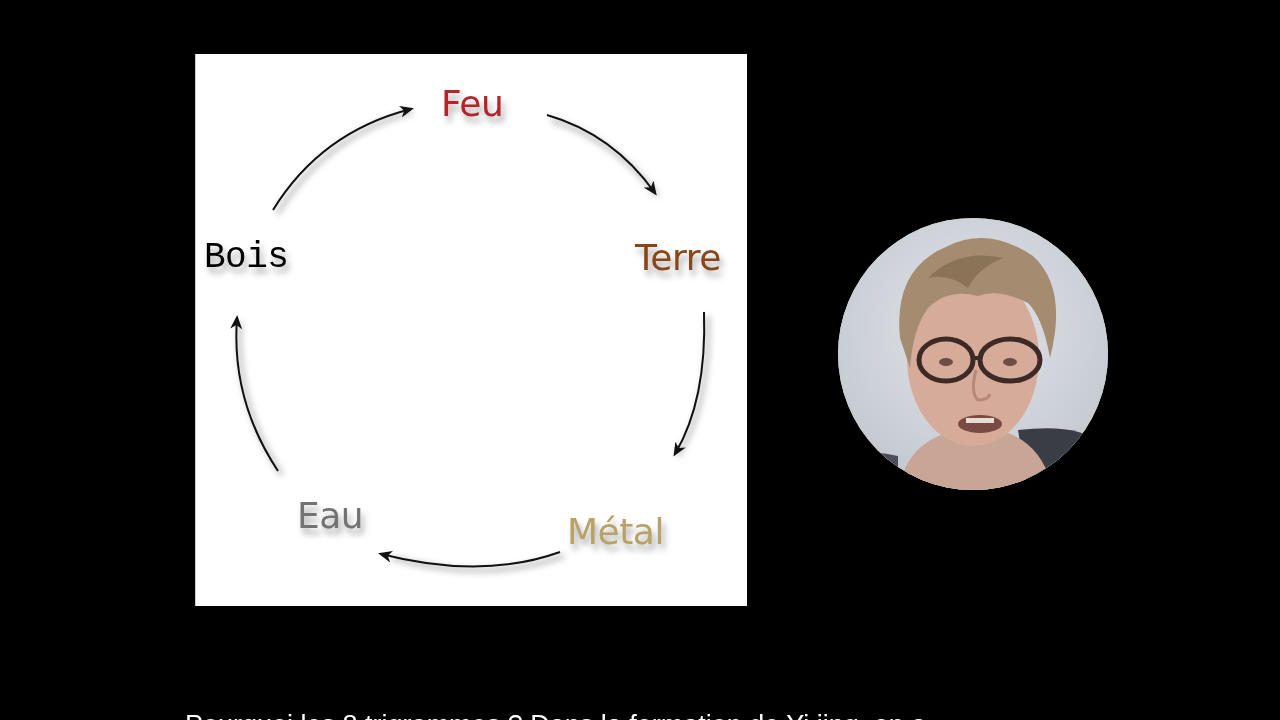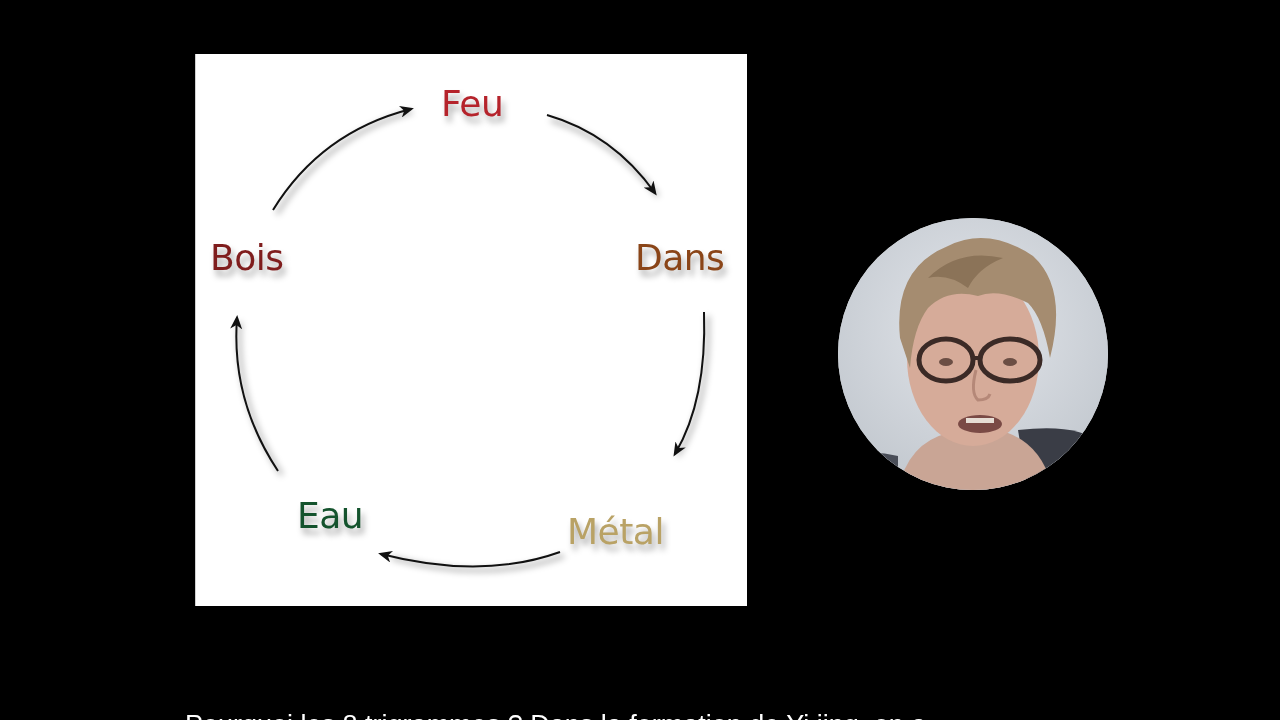--- a/index.html
+++ b/index.html
@@ -90,24 +90,24 @@
       <g stroke="#111" stroke-width="2" fill="none" marker-end="url(#ah)">
         <path d="M352,61 Q418,80 460,139"></path>
         <path d="M509,258 Q512,346 480,400"></path>
         <path d="M365,498 Q287,526 186,500"></path>
         <path d="M83,417 Q36,346 42,264"></path>
         <path d="M78,156 Q126,78 216,55"></path>
       </g>
     </svg>
 
     <span class="element-label" style="left:246px; top:32px; color:#b5232b;">Feu</span>
-    <span class="element-label" style="left:440px; top:186px; color:#8a4518;">Dans</span>
+    <span class="element-label" style="left:440px; top:186px; color:#8a4518;">Terre</span>
     <span class="element-label" style="left:372px; top:460px; color:#b9a265;">Métal</span>
-    <span class="element-label" style="left:102px; top:444px; color:#14532d;">Eau</span>
-    <span class="element-label" style="left:15px; top:186px; color:#7f1d1d;">Bois</span>
+    <span class="element-label" style="left:102px; top:444px; color:#737373;">Eau</span>
+    <span class="element-label" style="left:9px; top:186px; color:#000000;font-family:Liberation Mono, monospace;">Bois</span>
   </div>
 
   <div class="avatar">
     <svg width="270" height="272" viewBox="0 0 270 272">
       <defs>
         <radialGradient id="bg" cx="50%" cy="40%" r="70%">
           <stop offset="0%" stop-color="#e2e5ea"></stop>
           <stop offset="100%" stop-color="#bfc5cc"></stop>
         </radialGradient>
       </defs>

